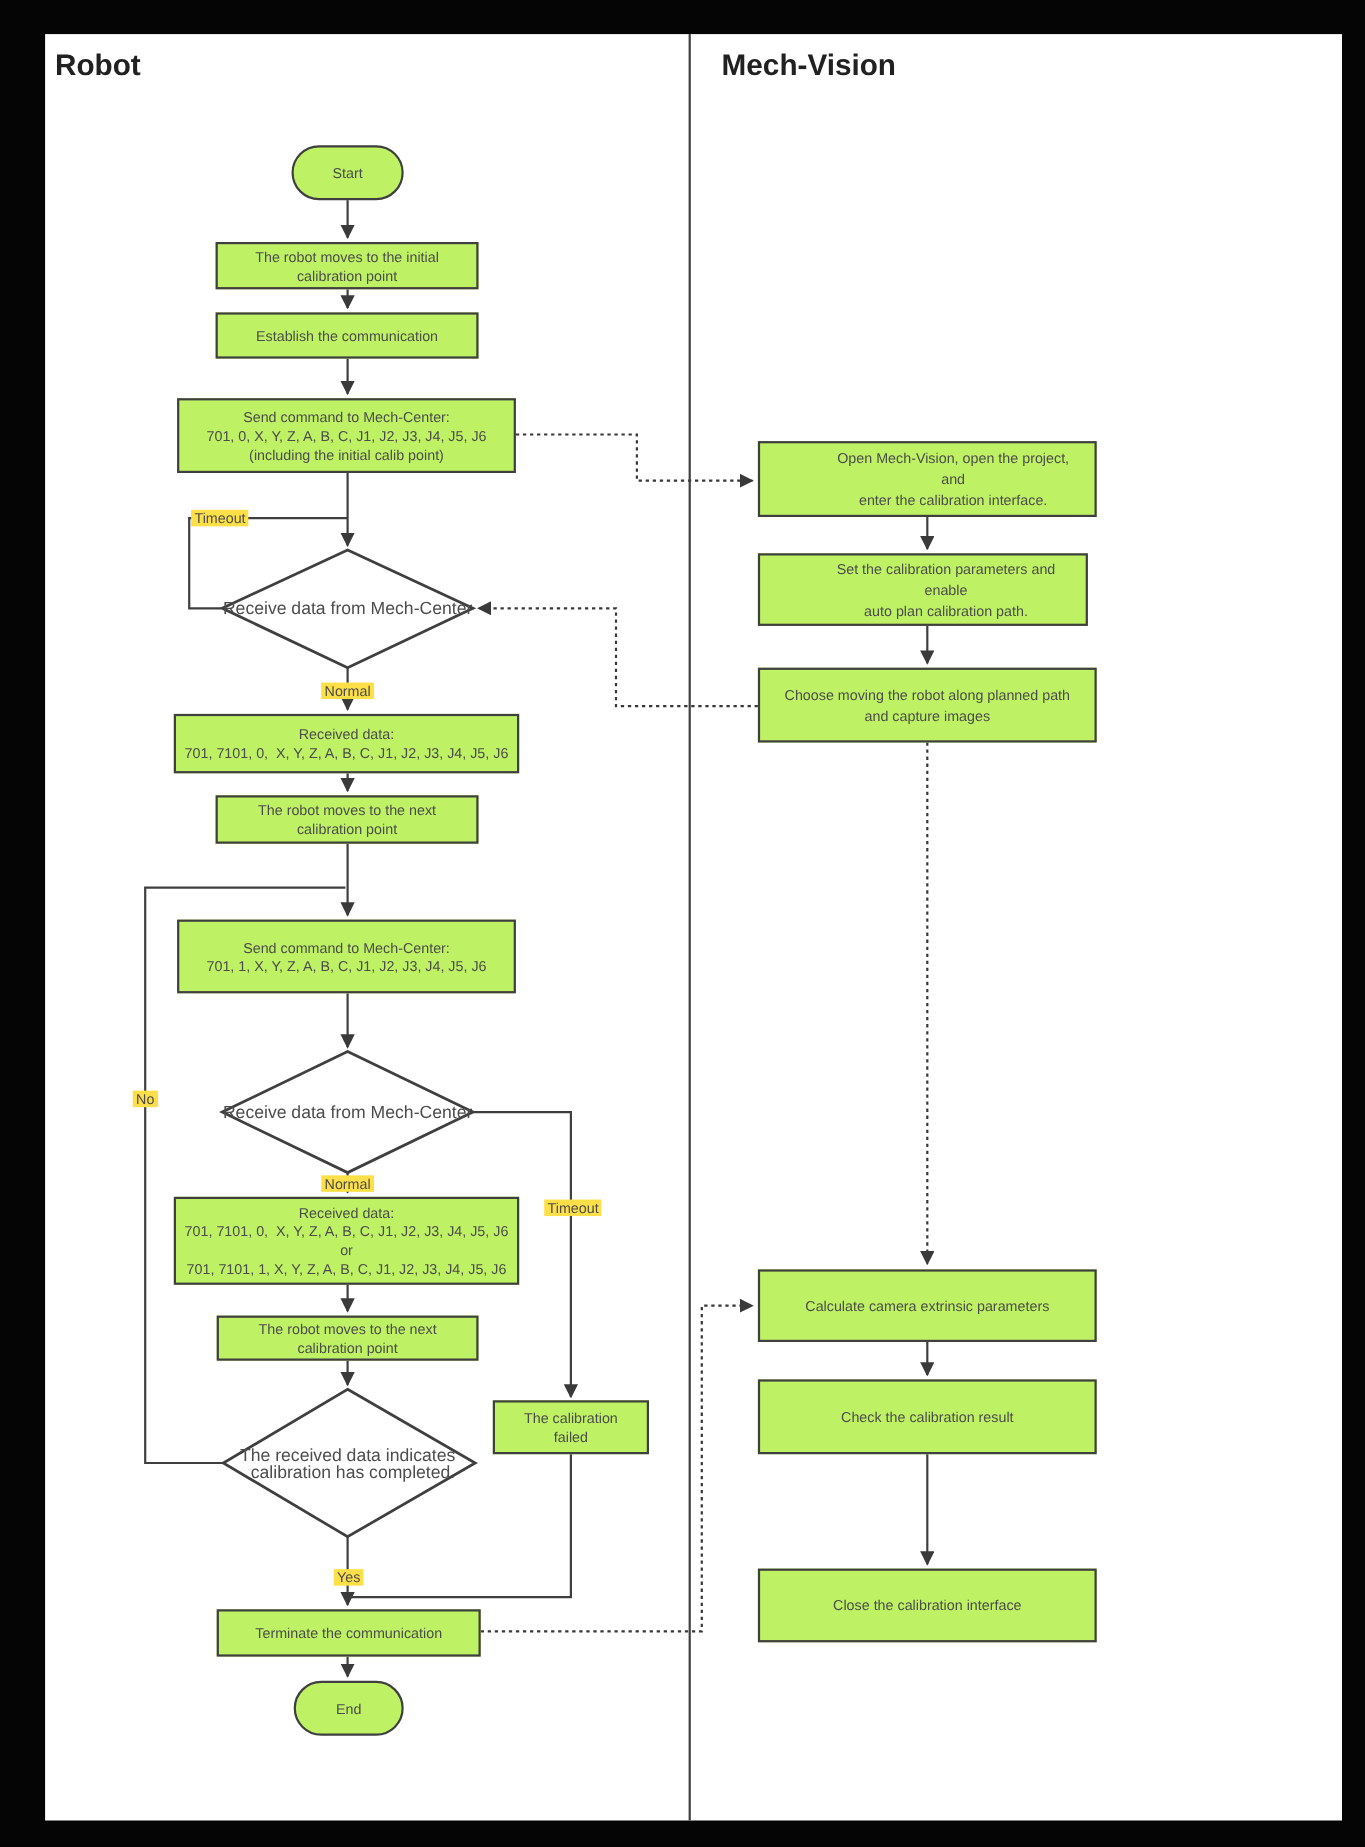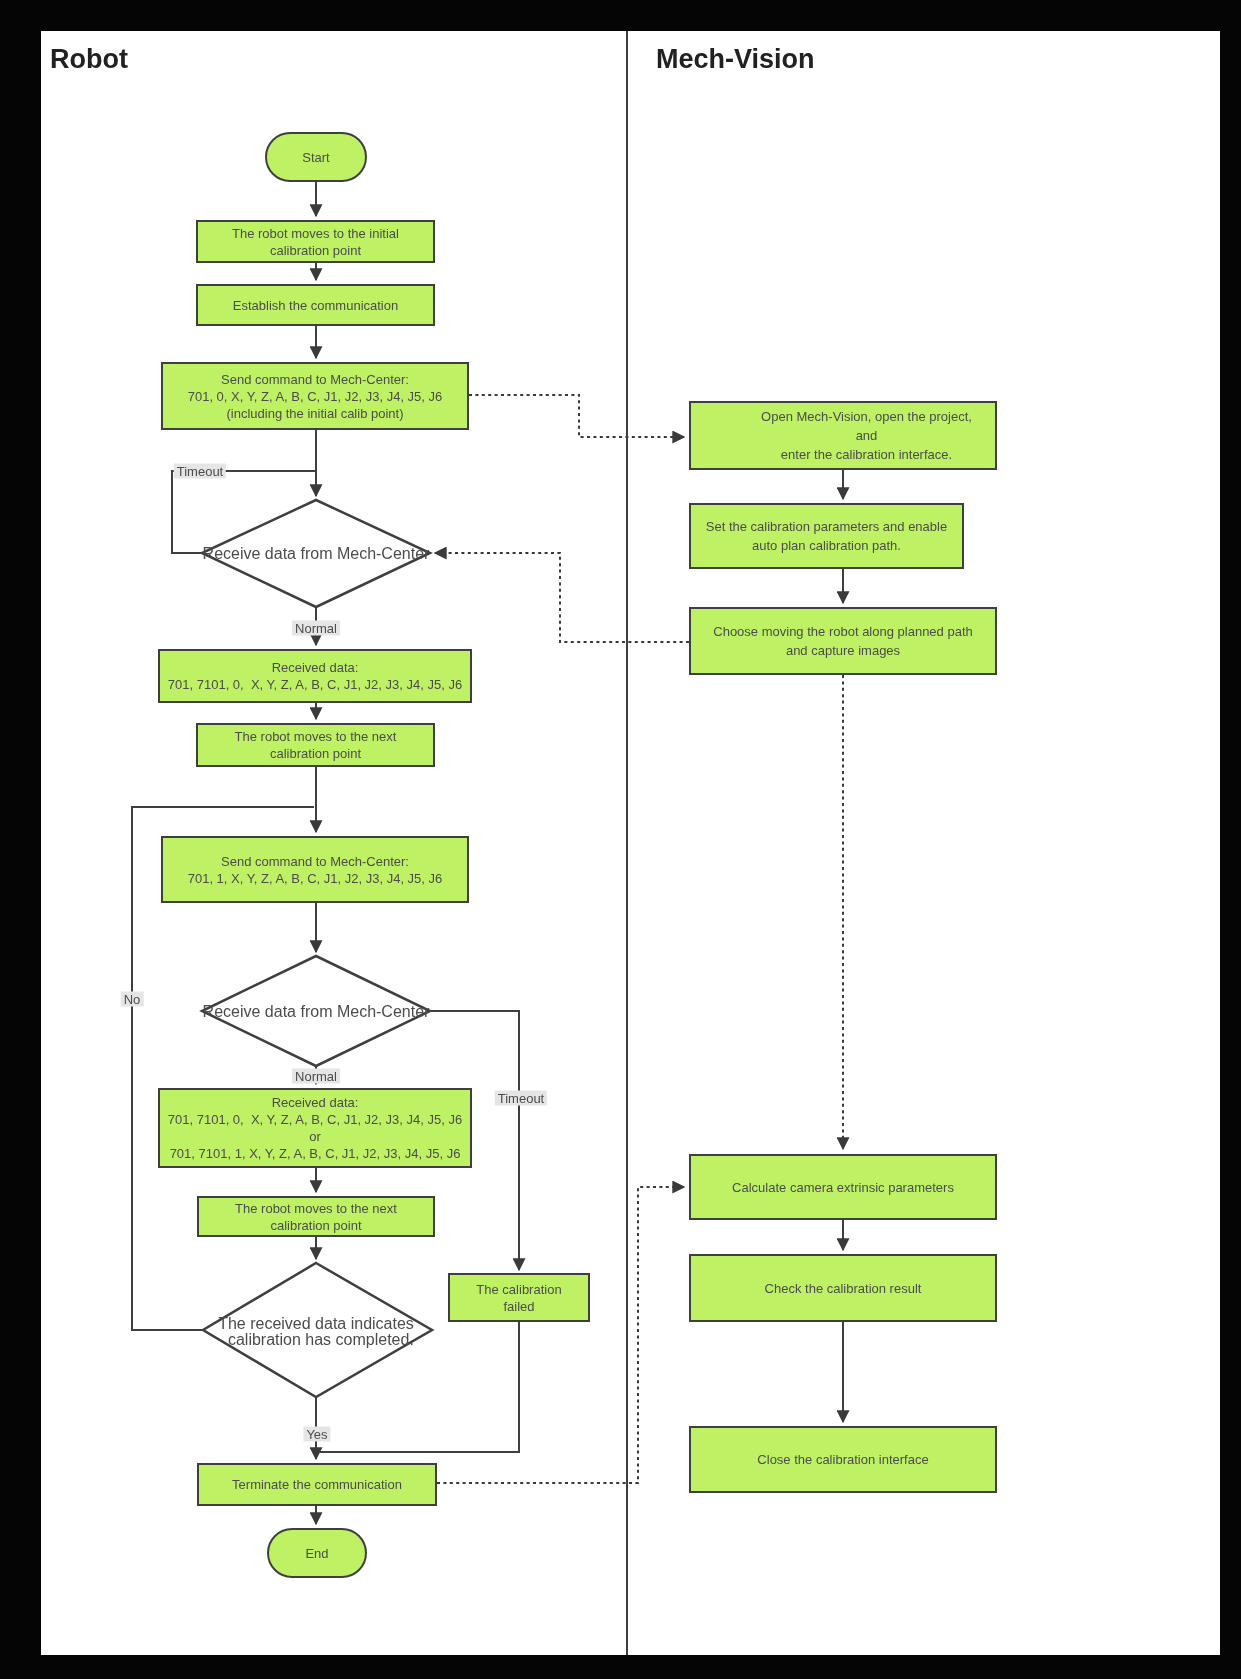--- a/index.html
+++ b/index.html
@@ -20,21 +20,21 @@
   }
   .node .ln { line-height:17px; white-space:pre; }
   .node.wide .ln { line-height:19px; white-space:normal; padding:0 14px; }
   .capsule { border-radius:26px; }
 
   .diamond-label {
     position:absolute; transform:translate(-50%,-50%); color:#4c4c4c;
     font-size:16px; line-height:16px; text-align:right; white-space:nowrap;
   }
   .edge-label {
-    position:absolute; transform:translate(-50%,-50%); background:#e5e5e5;
+    position:absolute; transform:translate(-50%,-50%); background:#fde047;
     color:#4c4c4c; font-size:13px; line-height:15px; padding:0 3px; white-space:nowrap;
   }
 </style>
 </head>
 <body>
 
 <div class="page">
   <div class="paper"></div>
 
   <svg class="wires" width="1241" height="1679" viewBox="0 0 1241 1679">
@@ -156,21 +156,21 @@
 
   <div class="node capsule" style="left:267px; top:1528px; width:100px; height:50px;">
     <div class="ln">End</div>
   </div>
 
   <div class="node wide" style="left:689px; top:401px; width:308px; height:69px;padding-left:47px;">
     <div class="ln">Open Mech-Vision, open the project, and</div>
     <div class="ln">enter the calibration interface.</div>
   </div>
 
-  <div class="node wide" style="left:689px; top:503px; width:275px; height:66px;">
+  <div class="node wide" style="left:689px; top:503px; width:300px; height:66px;padding-left:42px;">
     <div class="ln">Set the calibration parameters and enable</div>
     <div class="ln">auto plan calibration path.</div>
   </div>
 
   <div class="node wide" style="left:689px; top:607px; width:308px; height:68px;">
     <div class="ln">Choose moving the robot along planned path</div>
     <div class="ln">and capture images</div>
   </div>
 
   <div class="node wide" style="left:689px; top:1154px; width:308px; height:66px;">

